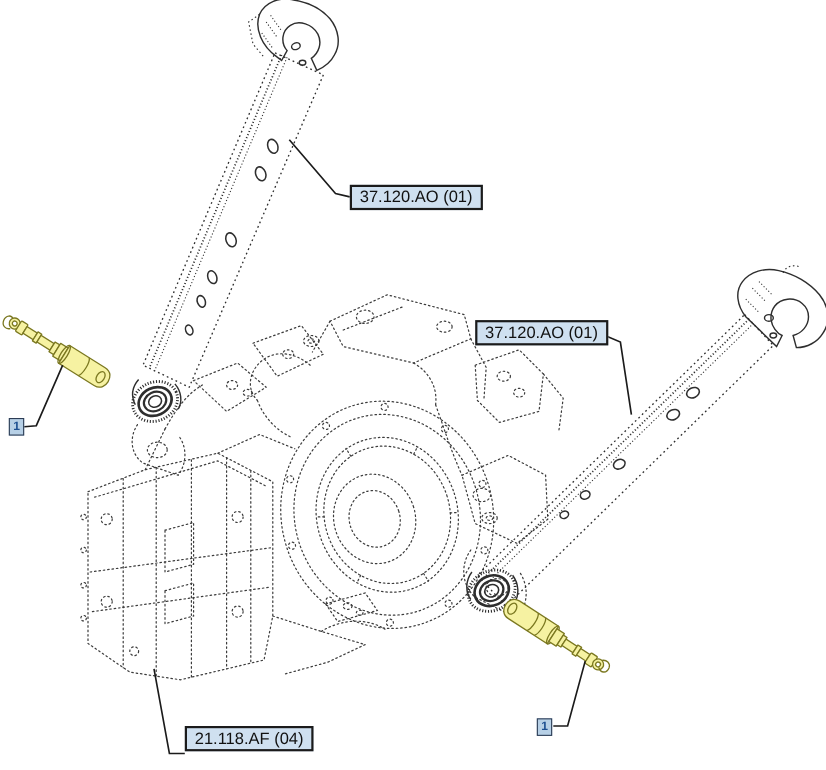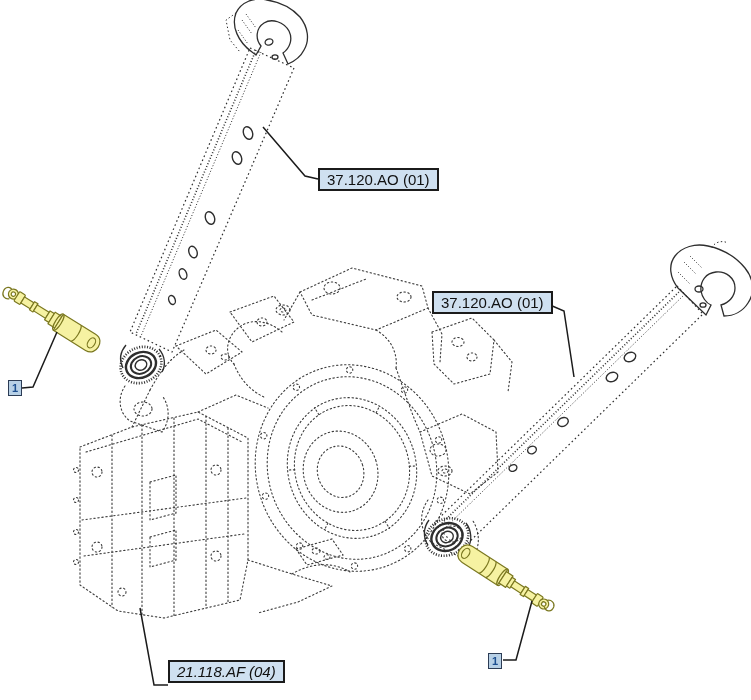--- a/index.html
+++ b/index.html
@@ -216,19 +216,19 @@
     <path d="M168,685 L154,685 L140,608"></path>
     <path d="M22,388 L33,387 L57,332"></path>
     <path d="M503,660 L516,660 L532,601"></path>
   </g>
 </svg>
 
   <div class="callout" style="left:318px;top:168px;">37.120.AO (01)</div>
 
   <div class="callout" style="left:432px;top:291px;">37.120.AO (01)</div>
 
-  <div class="callout" style="left:168px;top:660px;font-style:italic;">21.118.AF (04)</div>
+  <div class="callout" style="left:168px;top:660px;">21.118.AF (04)</div>
 
   <div class="marker" style="left:8px;top:380px;">1</div>
 
   <div class="marker" style="left:488px;top:653px;">1</div>
 
 </div>
 
 </body></html>

